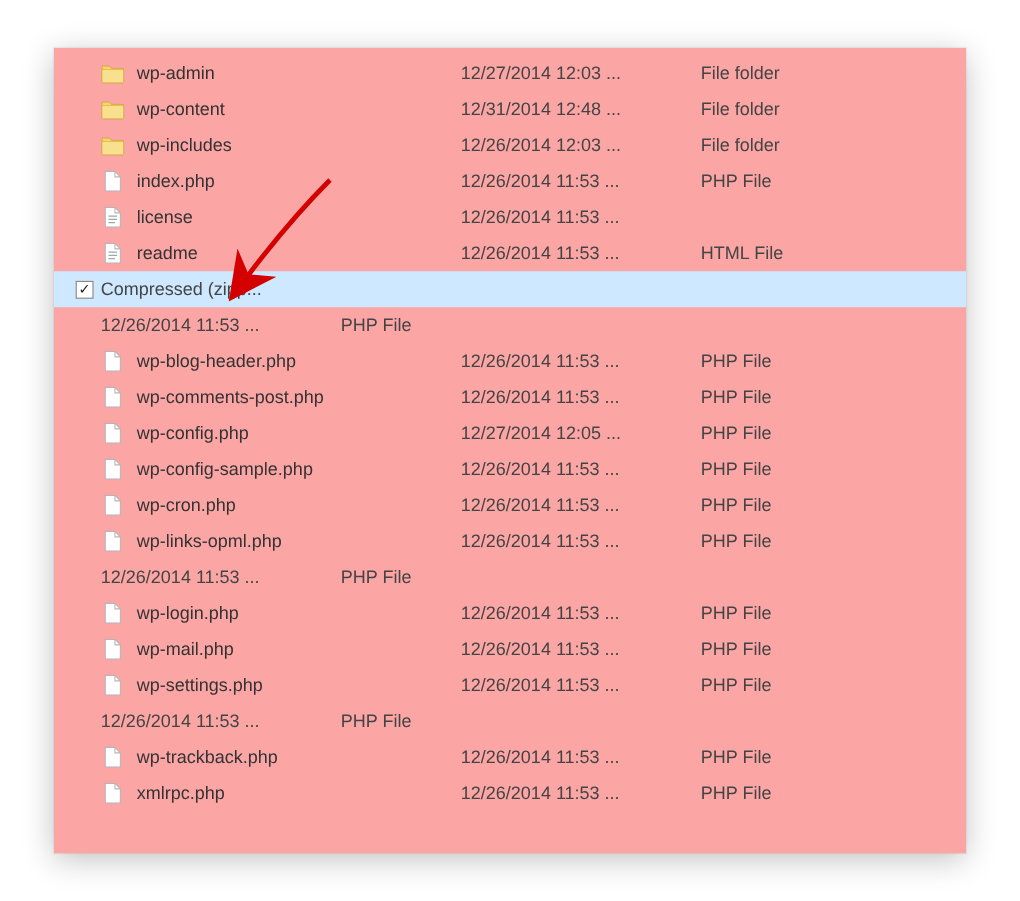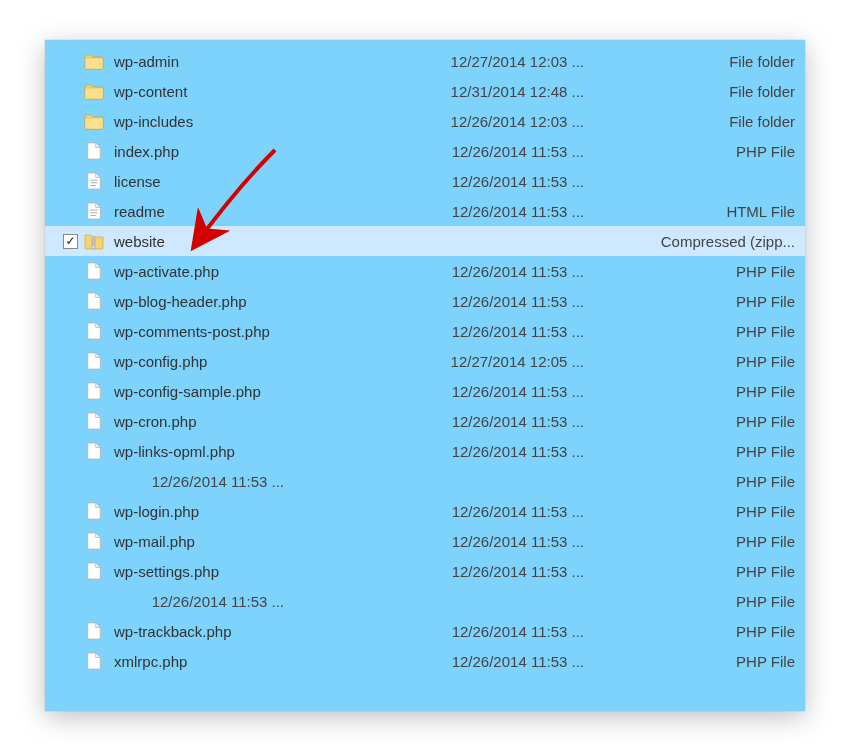--- a/index.html
+++ b/index.html
@@ -15,24 +15,23 @@
     height: 751px;
     position: relative;
     background: #fff;
     box-sizing: border-box;
     padding: 40px 45px;
   }
   .window {
     width: 100%;
     height: 100%;
     box-shadow: 0 6px 25px rgba(0,0,0,0.25), 0 0 0 1px rgba(0,0,0,0.05);
-    background: #7dd3fc;
+    background: #fca5a5;
     position: relative;
     overflow: hidden;
-    text-align: right;
   }
   .list {
     padding: 6px 0;
   }
   .row {
     display: flex;
     align-items: center;
     height: 30px;
     padding: 0 10px 0 18px;
     box-sizing: border-box;
@@ -176,46 +175,24 @@
     <line x1="6" y1="15" x2="12" y2="15" stroke="#9aa" stroke-width="1"></line>
   </svg>
             </span>
       <span>readme</span>
     </span>
     <span class="col-date">12/26/2014 11:53 ...</span>
     <span class="col-type">HTML File</span>
   </div>
         <div class="row selected">
     <span class="cb">✓</span>
-    <span class="col-name">
-      <span class="icon">
-              <svg viewBox="0 0 20 20" width="20" height="20">
-    <path d="M1 4 h6 l2 2 h10 v11 a1 1 0 0 1 -1 1 h-16 a1 1 0 0 1 -1 -1 z" fill="#f6d36b" stroke="#c9a227" stroke-width="0.6"></path>
-    <rect x="8" y="6" width="3" height="12" fill="#e0e0e0" stroke="#999" stroke-width="0.5"></rect>
-    <line x1="8" y1="8" x2="11" y2="8" stroke="#999" stroke-width="0.8"></line>
-    <line x1="8" y1="10" x2="11" y2="10" stroke="#999" stroke-width="0.8"></line>
-    <line x1="8" y1="12" x2="11" y2="12" stroke="#999" stroke-width="0.8"></line>
-    <line x1="8" y1="14" x2="11" y2="14" stroke="#999" stroke-width="0.8"></line>
-  </svg>
-            </span>
-      <span>website</span>
-    </span>
     <span class="col-type">Compressed (zipp...</span>
   </div>
         <div class="row">
     <span class="cb"></span>
-    <span class="col-name">
-      <span class="icon">
-              <svg viewBox="0 0 20 20" width="18" height="20">
-    <path d="M3 1 h9 l5 5 v12 a1 1 0 0 1 -1 1 h-12 a1 1 0 0 1 -1 -1 z" fill="#ffffff" stroke="#b5b5b5" stroke-width="1"></path>
-    <path d="M12 1 v5 h5" fill="none" stroke="#b5b5b5" stroke-width="1"></path>
-  </svg>
-            </span>
-      <span>wp-activate.php</span>
-    </span>
     <span class="col-date">12/26/2014 11:53 ...</span>
     <span class="col-type">PHP File</span>
   </div>
         <div class="row">
     <span class="cb"></span>
     <span class="col-name">
       <span class="icon">
               <svg viewBox="0 0 20 20" width="18" height="20">
     <path d="M3 1 h9 l5 5 v12 a1 1 0 0 1 -1 1 h-12 a1 1 0 0 1 -1 -1 z" fill="#ffffff" stroke="#b5b5b5" stroke-width="1"></path>
     <path d="M12 1 v5 h5" fill="none" stroke="#b5b5b5" stroke-width="1"></path>

